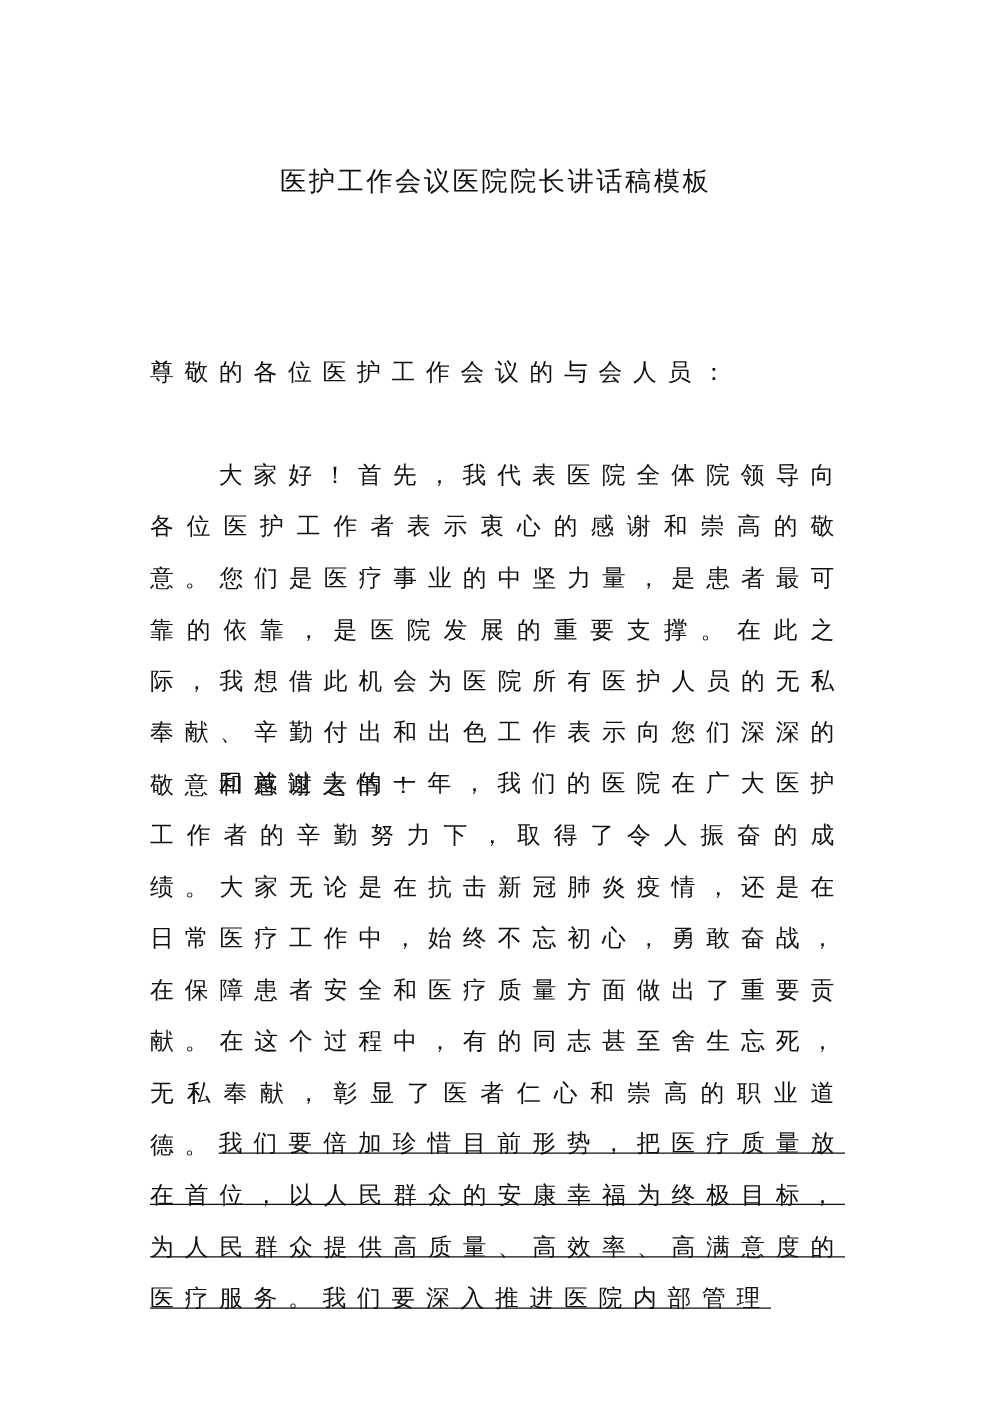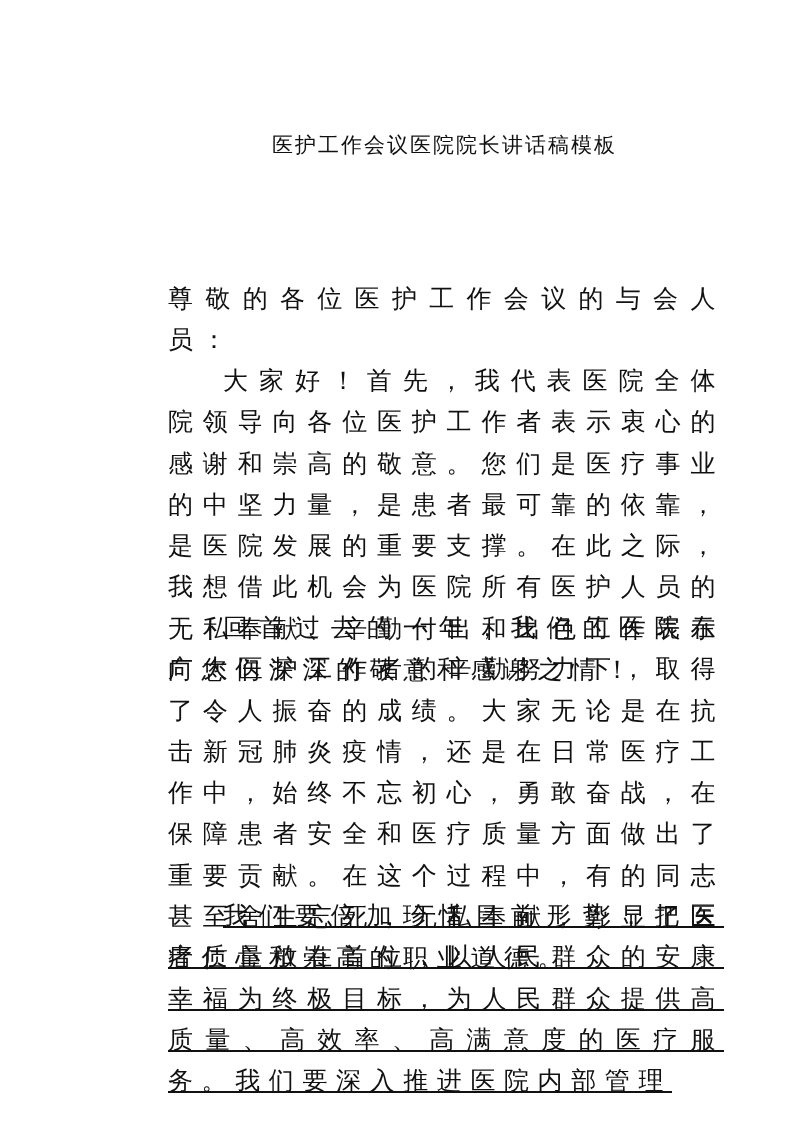--- a/index.html
+++ b/index.html
@@ -14,39 +14,38 @@
     overflow: hidden;
     font-family: "DejaVu Sans", "Liberation Sans", sans-serif;
     color: #111111;
   }
   .page {
     position: absolute;
     left: 0; top: 0;
     width: 660px;
     height: 1122px;
     background: #ffffff;
-    margin-left: 48px;
   }
   .title {
     position: absolute;
     top: 129px;
     left: 0;
     width: 793px;
     text-align: center;
     font-size: 21px;
     letter-spacing: 2px;
     line-height: 32px;
     margin: 0;
     font-weight: normal;
   }
   .body-text {
     position: absolute;
     left: 120px;
     width: 556px;
-    font-size: 25px;
+    font-size: 19px;
     line-height: 41.3px;
     letter-spacing: 8.6px;
     margin: 0;
     text-align: justify;
     word-break: break-all;
   }
   .salutation {
     top: 278px;
   }
   .para {

